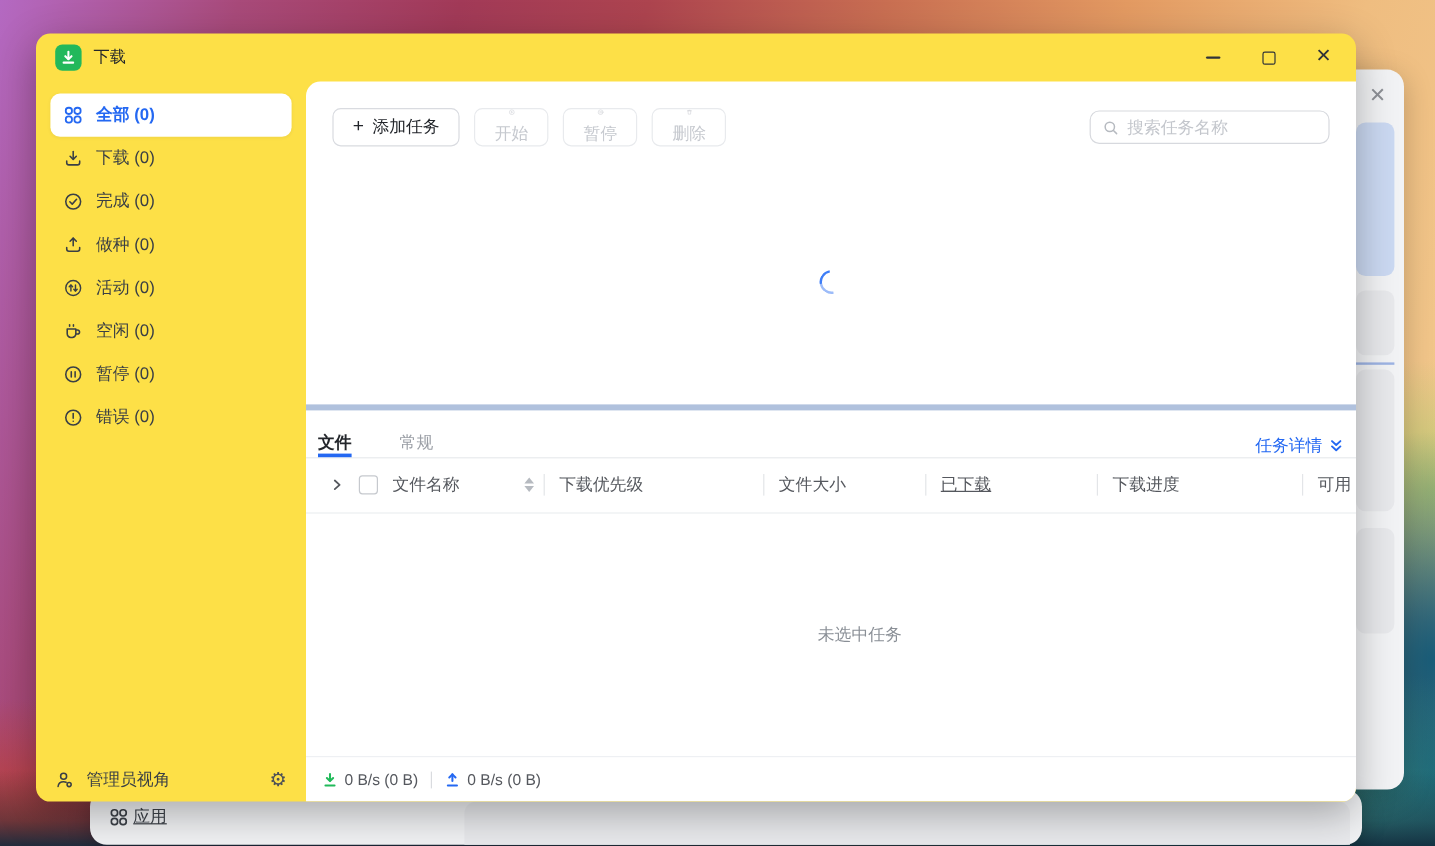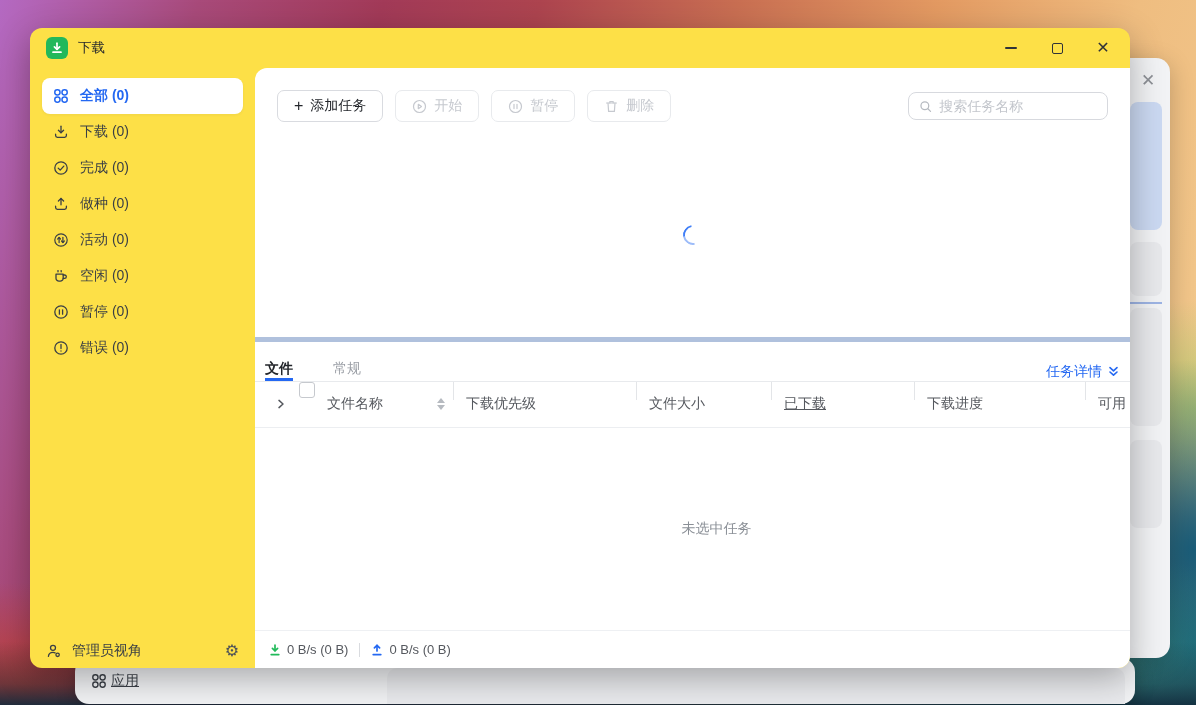--- a/index.html
+++ b/index.html
@@ -62,41 +62,41 @@
   .nav-item.selected { background:#ffffff; color:#2468f2; font-weight:bold; box-shadow:0 1px 3px rgba(30,40,60,.06); }
   .sidebar-footer { margin-top:auto; display:flex; align-items:center; gap:10px; padding:0 4px; font-size:14px; color:#3a3f45; }
   .gear { margin-left:auto; color:#4d5157; font-size:16px; }
 
   
   .content { flex:1; min-width:0; background:#ffffff; border-top-left-radius:12px; display:flex; flex-direction:column; }
 
   .toolbar { flex:0 0 62px; display:flex; align-items:center; gap:12px; padding:22px 22px 12px; }
   .tb-btn { height:32px; display:flex; align-items:center; gap:7px; padding:0 16px; background:#fff;
     border:1px solid #d9dbe0; border-radius:7px; font-size:14px; color:#23262b; }
-  .tb-btn.disabled { color:#c6c9cf; border-color:#e8eaed; }
+  .tb-btn.disabled { color:#c6c9cf; border-color:#e8eaed;flex-direction:column; }
   .tb-plus { font-size:16px; line-height:1; font-weight:400; }
   .search-box { margin-left:auto; width:200px; height:28px; border:1px solid #d7d9de; border-radius:8px;
     display:flex; align-items:center; padding:0 10px; gap:7px; background:#fff; }
   .search-box input { border:none; outline:none; width:100%; font-size:14px; color:#23262b; font-family:inherit; background:transparent; }
   .search-box input::placeholder { color:#c3c6cc; }
 
   .task-area { flex:1; position:relative; }
   .spinner { position:absolute; left:50%; top:50%; width:20px; height:20px; margin:-10px 0 0 -10px;
     border:2.5px solid transparent; border-left-color:#3f7ef7; border-bottom-color:#9dbcf9; border-radius:50%;
     transform:rotate(35deg); }
 
   .split-divider { flex:0 0 5px; background:#b0c1dd; }
 
   .tabs-row { flex:0 0 40px; display:flex; align-items:flex-end; padding:0 10px; border-bottom:1px solid #e8eaed; }
   .tab { display:flex; align-items:center; margin-right:40px; font-size:14px; color:#9b9fa6;
     border-bottom:3px solid transparent; padding-top:3px; }
   .tab.active { color:#23262b; font-weight:bold; border-bottom-color:#2468f2; }
   .details-link { margin-left:auto; display:flex; align-items:center; gap:5px; color:#2468f2; font-size:14px; }
 
-  .table-header { flex:0 0 46px; display:flex; padding-left:20px; color:#55585e;
+  .table-header { flex:0 0 46px; display:flex; align-items:center; padding-left:20px; color:#55585e;
     font-size:14px; border-bottom:1px solid #eceef1; overflow:hidden; }
   .th-expand { width:20px; display:flex; align-items:center; color:#55585e; }
   .th-check { width:16px; height:16px; border:1px solid #c6c9ce; border-radius:3px; margin:0 12px 0 4px; background:#fff; flex:0 0 16px; }
   .th-col { display:flex; align-items:center; flex:0 0 auto; }
   .col-name  { width:126px; justify-content:space-between; padding-right:8px; }
   .col-prio  { width:170px; }
   .col-size  { width:122px; }
   .col-done  { width:130px;text-decoration:underline; }
   .col-prog  { width:158px; }
   .col-avail { flex:1 1 auto; min-width:0; }

